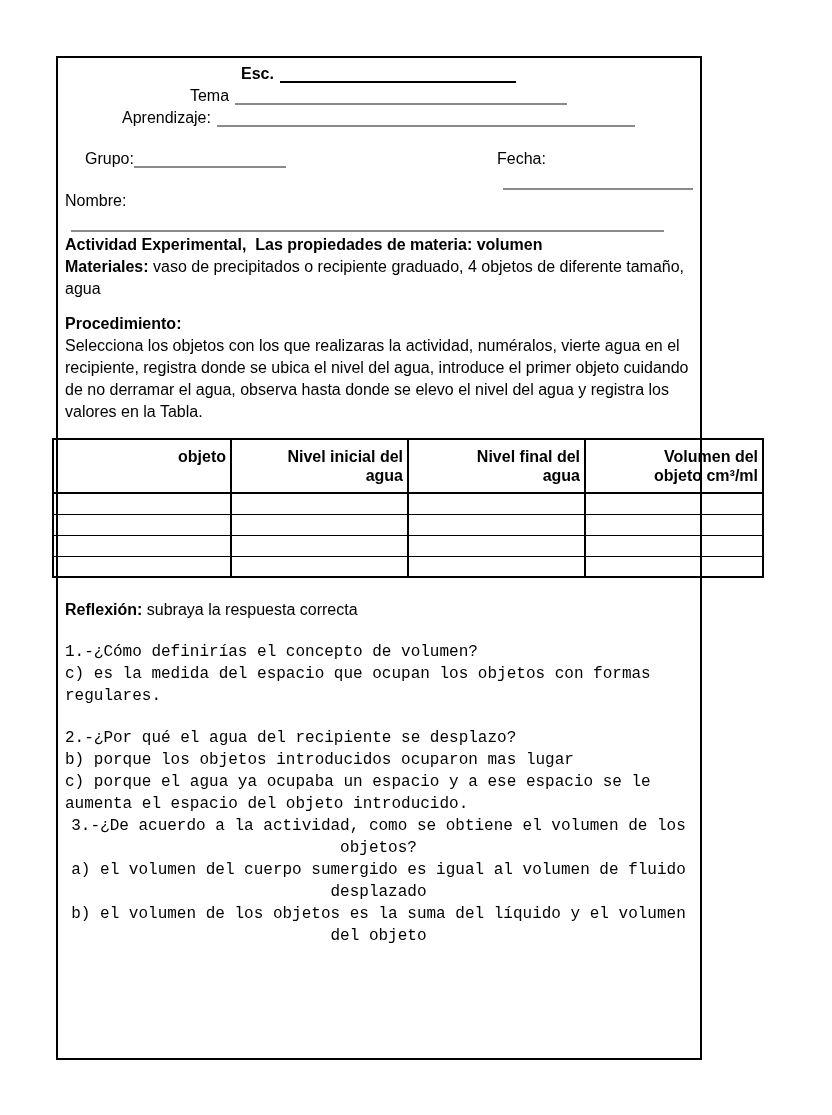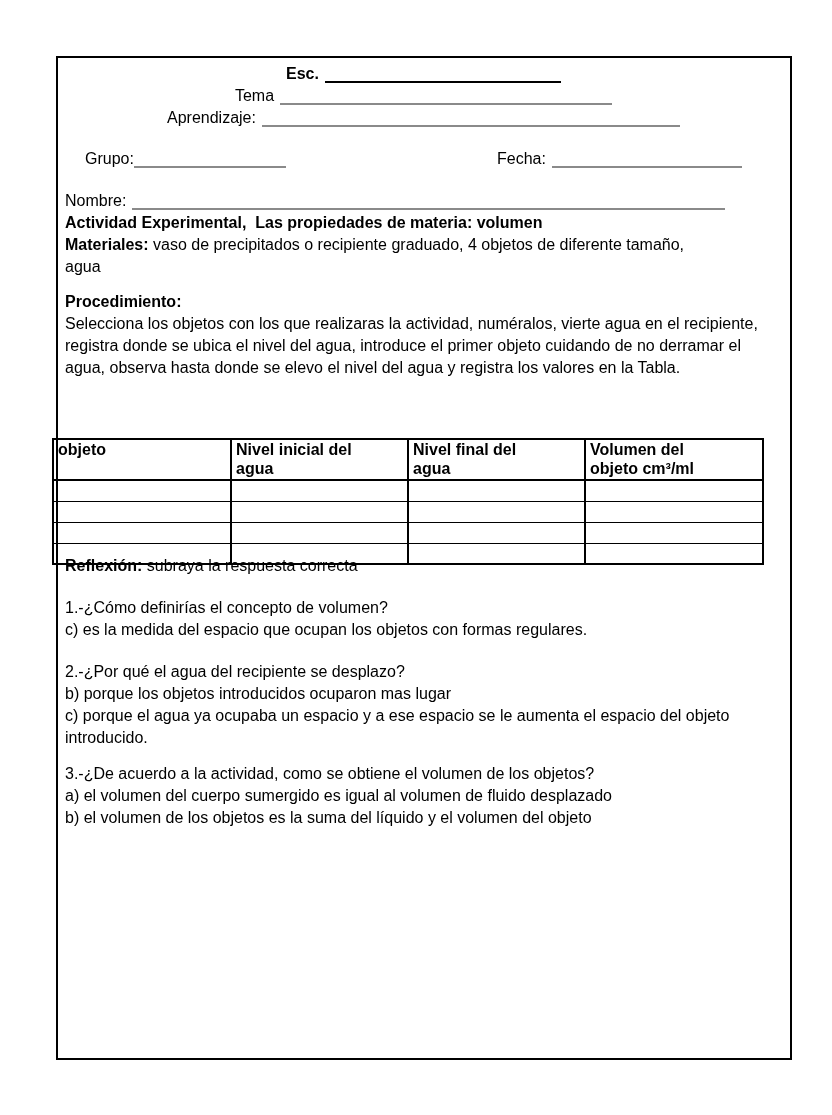--- a/index.html
+++ b/index.html
@@ -3,52 +3,52 @@
 <meta charset="utf-8">
 <style>
   * { box-sizing: border-box; }
   html, body { margin: 0; padding: 0; }
   body {
     width: 832px; height: 1115px; background: #ffffff;
     font-family: "Liberation Sans", sans-serif; color: #000;
   }
   .page { position: relative; width: 832px; height: 1115px; background: #fff; overflow: hidden; }
   .doc {
-    position: absolute; left: 56px; top: 56px; width: 736px; height: 1004px;
+    position: absolute; left: 56px; top: 56px; width: 646px; height: 1004px;
     border: 2px solid #000; padding: 5px 8px 0 7px;
     font-size: 16px; line-height: 22px;
   }
   .center { text-align: center; }
   .b { font-weight: bold; }
   .pre { white-space: pre-wrap; }
   .fill {
     display: inline-block; height: 14px; vertical-align: -4px;
     border-bottom: 2px solid #8a8a8a;
   }
   .fill.black { border-bottom-color: #000; }
   .ml { margin-left: 6px; }
   .row-gf { margin-top: 19px; position: relative; margin-left: 20px; }
   .fecha-group { position: absolute; left: 412px; top: 0; }
   .row-nombre { margin-top: 20px; }
   .title { margin-top: 0; font-weight: bold; white-space: pre-wrap; }
   .proc-label { margin-top: 13px; font-weight: bold; }
   .para { white-space: pre-wrap; }
   .table-spacer { height: 176px; }
   .reflexion-line { }
-  .q-block { margin-top: 20px; }
-  .q-block.q3 { margin-top: 14px; }
+  .q-block { margin-top: 20px; font-family: Liberation Mono, monospace; }
+  .q-block.q3 { margin-top: 0; text-align: center; }
 
   .data-table {
     position: absolute; left: 52px; top: 438px; width: 710px;
     border-collapse: collapse; table-layout: fixed; background: transparent;
     border: 2px solid #000;
   }
   .data-table th {
     border: 2px solid #000; font-weight: bold; font-size: 16px; line-height: 19px;
-    vertical-align: top; text-align: left; padding: 0 4px; height: 41px;
+    vertical-align: top; text-align: right; padding: 7px 4px; height: 41px;
     white-space: pre-line;
   }
   .data-table td {
     border-left: 2px solid #000; border-right: 2px solid #000;
     border-top: 1px solid #000; border-bottom: 1px solid #000;
     height: 21px; padding: 0;
   }
   .data-table tr.light-top td { border-top: 1px solid #b0b0b0; }
 </style>
 </head>

